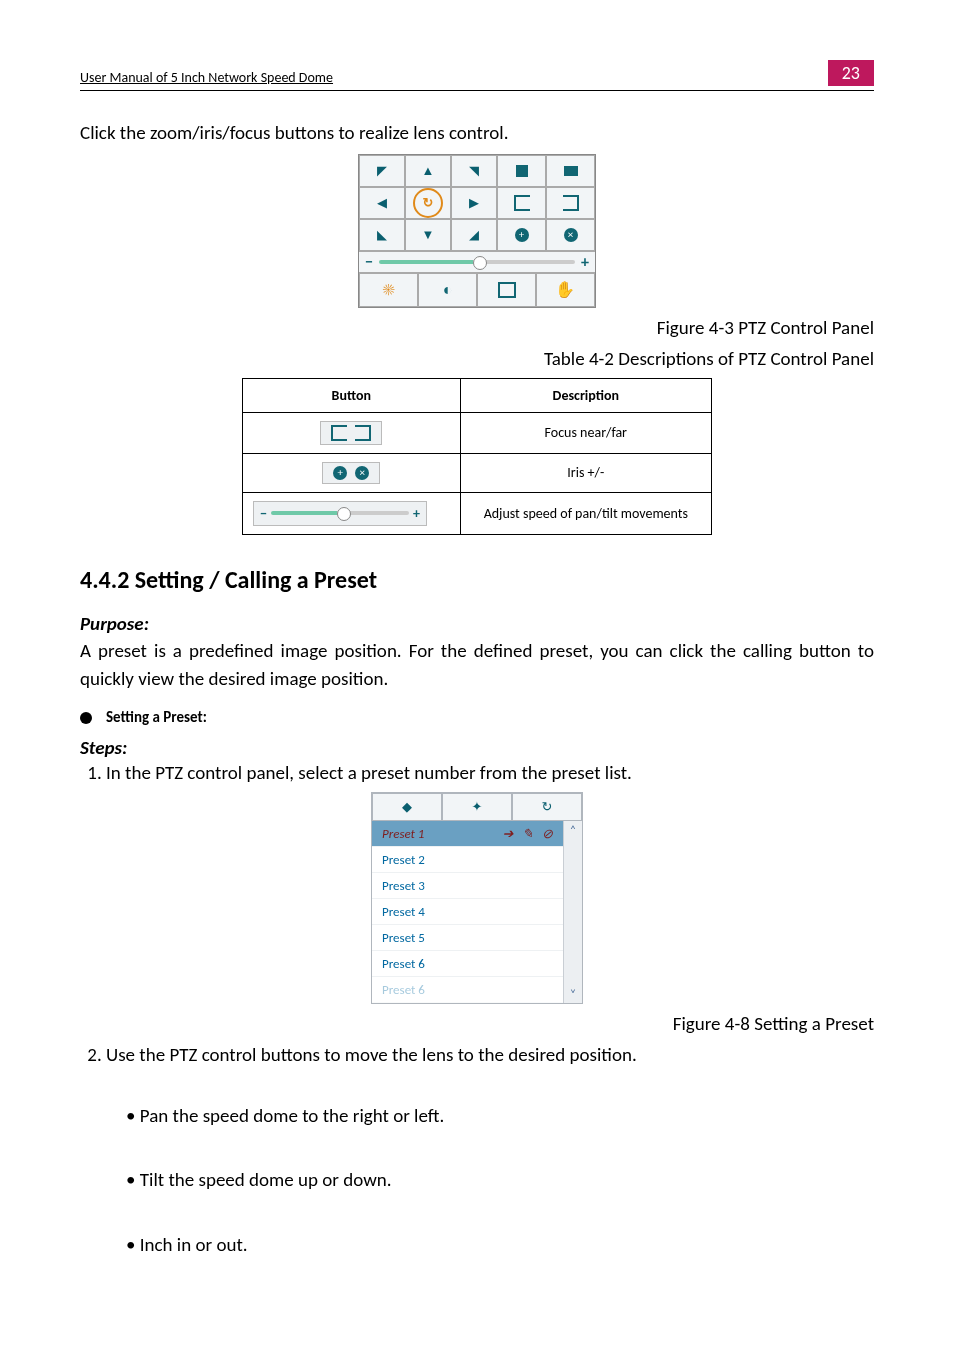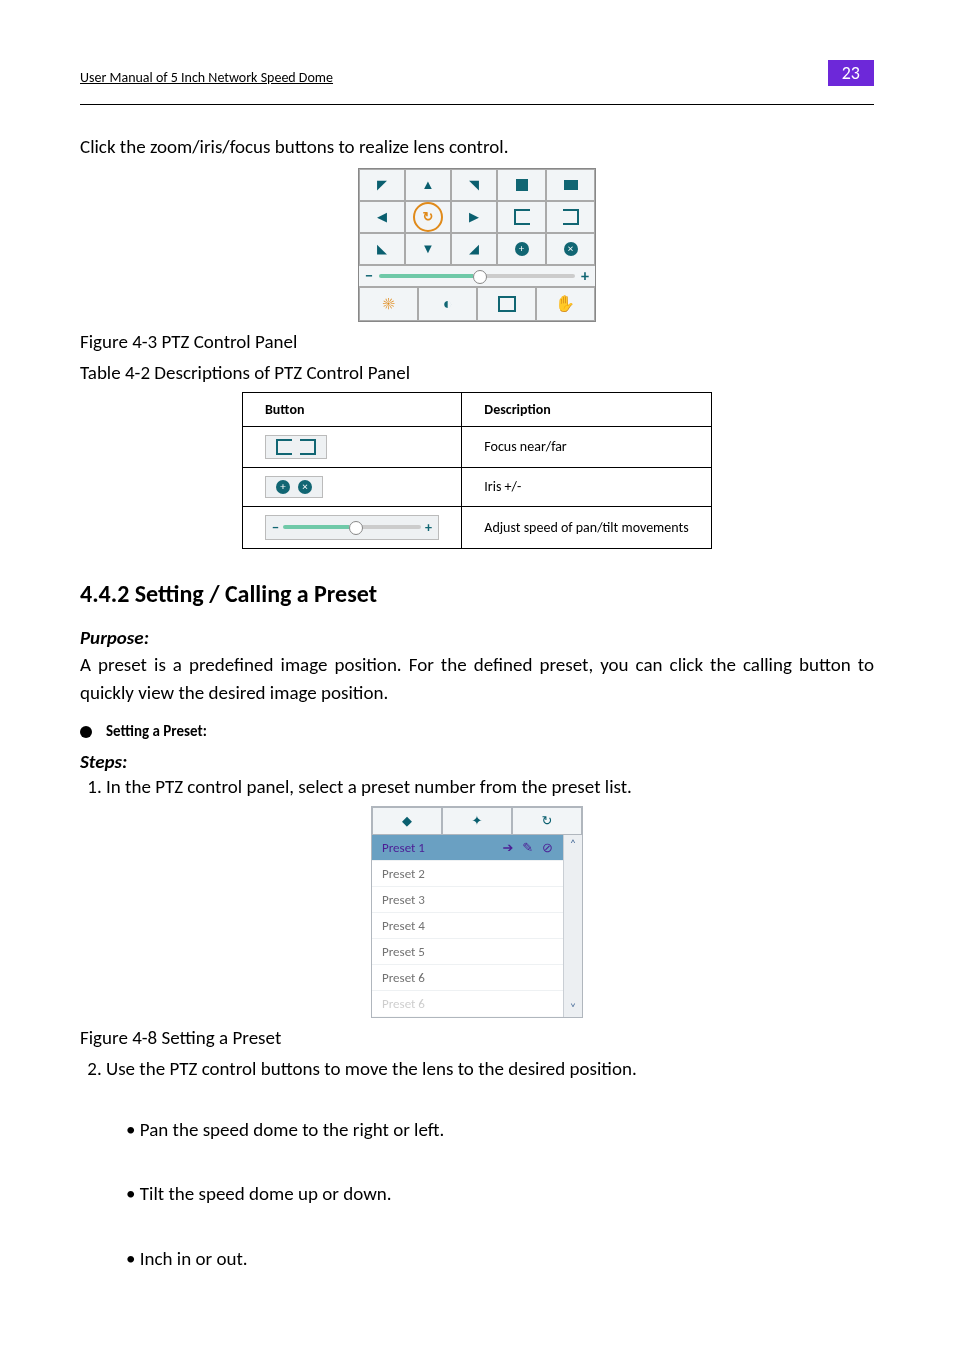--- a/index.html
+++ b/index.html
@@ -10,29 +10,29 @@
     width: 954px;
   }
   .page {
     padding: 60px 80px 40px 80px;
   }
   .header-line {
     display: flex;
     justify-content: space-between;
     align-items: flex-end;
     border-bottom: 1px solid #000;
-    padding-bottom: 18px;
+    padding-bottom: 4px;
     margin-bottom: 28px;
   }
   .header-left {
     font-size: 14px;
     text-decoration: underline;
   }
   .page-num {
-    background: #6d28d9;
+    background: #be185d;
     color: #fff;
     padding: 2px 14px;
     font-size: 18px;
     font-weight: 400;
   }
   .body-text {
     font-size: 19px;
     line-height: 1.5;
     text-align: justify;
   }
@@ -95,36 +95,36 @@
     display:flex;align-items:center;justify-content:center;
     box-sizing:border-box;
     color:#0a5f6f;
   }
   .circle-btn {
     width:26px;height:26px;border:2px solid #e08a1a;border-radius:50%;
     display:flex;align-items:center;justify-content:center;color:#e08a1a;font-weight:bold;
   }
 
   .caption {
-    text-align:left;
+    text-align:right;
     font-size:19px;
     margin: 8px 0;
   }
 
   
   table.desc {
     border-collapse: collapse;
     margin: 4px auto 24px auto;
     width: 470px;
   }
   table.desc th, table.desc td {
     border: 1px solid #000;
     font-size: 14px;
-    padding: 8px 22px;
-    text-align: left;
+    padding: 8px 10px;
+    text-align: center;
   }
   table.desc th {
     font-weight: bold;
     background: #fff;
   }
   .cell-icons {
     display:inline-flex; gap:8px; align-items:center;
     background:#eef1f3; padding:3px 10px; border:1px solid #bbb;
   }
   .cell-speed {
@@ -172,24 +172,24 @@
     background:#f2f5f7;color:#0a5f6f;
   }
   .preset-body {
     display:flex;
   }
   .preset-list {
     flex:1;
   }
   .preset-item {
     display:flex;align-items:center;justify-content:space-between;
-    padding:5px 10px; color:#737373; border-bottom:1px solid #eef1f3;
+    padding:5px 10px; color:#0369a1; border-bottom:1px solid #eef1f3;
   }
   .preset-item.selected {
-    background:#6aa0c2; color:#4c1d95;
+    background:#6aa0c2; color:#7f1d1d;font-style:italic;
   }
   .preset-item .actions span{margin-left:6px;}
   .preset-scroll {
     width:18px; background:#eceff2; border-left:1px solid #c9ced4;
     display:flex;flex-direction:column;justify-content:space-between;align-items:center;
     font-size:12px;color:#4a6d9a;
   }
   .preset-scroll .arrow{padding:2px 0;}
 
   ol.steps {

